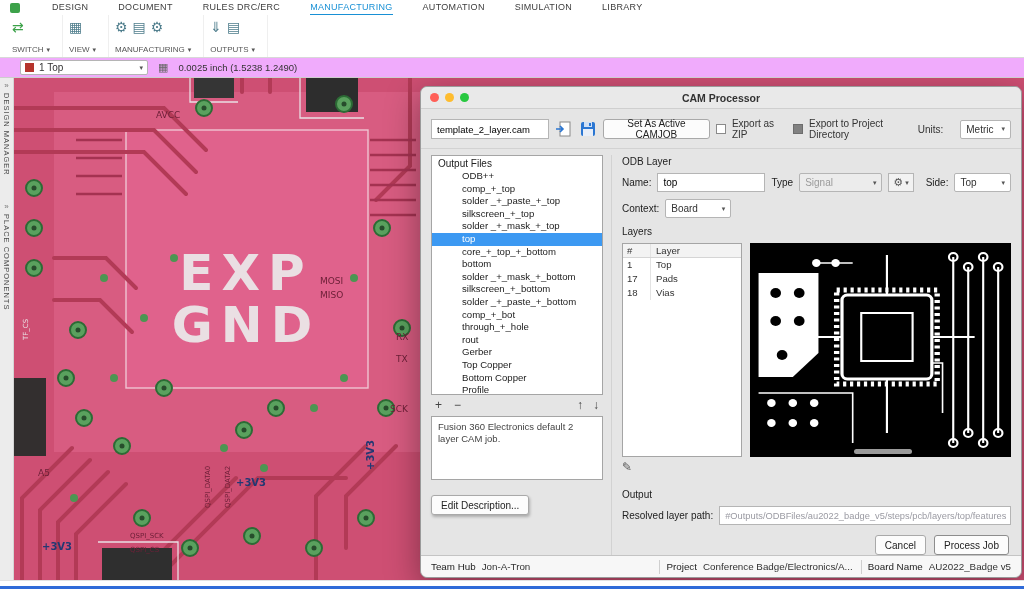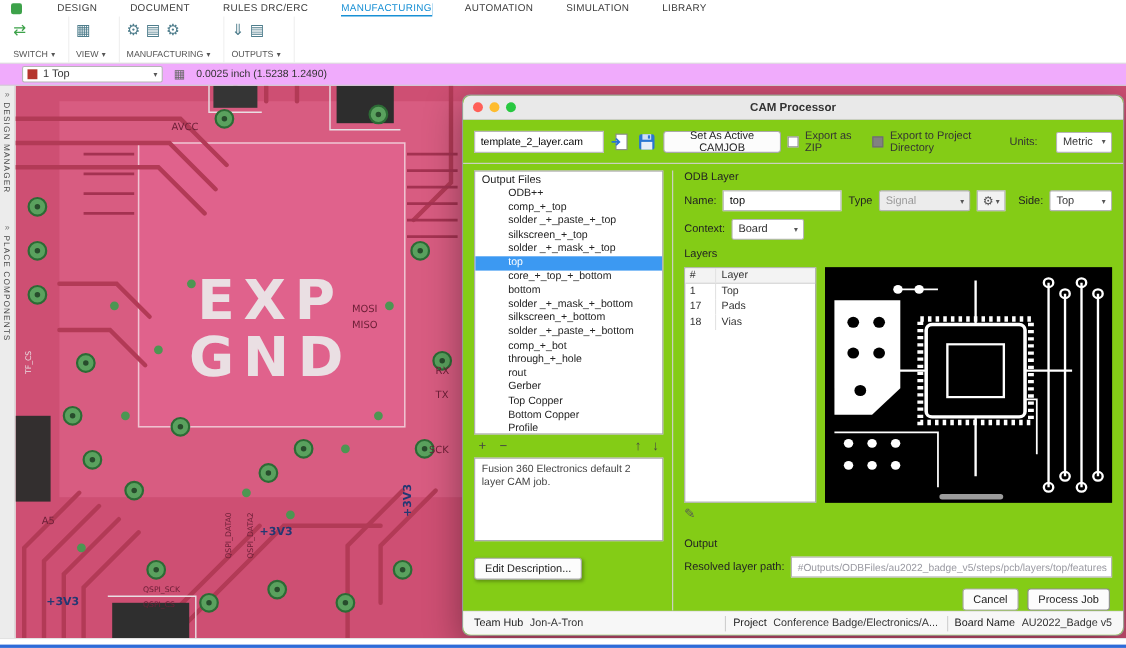--- a/index.html
+++ b/index.html
@@ -43,21 +43,21 @@
   .main{flex:1;display:flex;min-height:0}
   .side-rail{width:14px;background:#ececec;border-right:1px solid #d5d5d5;display:flex;
     flex-direction:column;align-items:center;padding-top:3px;flex:none}
   .rail-chevron{font-size:8px;color:#777;line-height:10px}
   .rail-tab{writing-mode:vertical-rl;font-size:7.5px;color:#4a4a4a;letter-spacing:1px;
     margin:2px 0 26px;cursor:pointer;white-space:nowrap}
   .canvas-wrap{flex:1;position:relative;overflow:hidden}
   .pcb-svg{position:absolute;inset:0;display:block}
 
   
-  .dialog{position:absolute;left:406px;top:8px;bottom:2px;width:602px;background:#84cc16;
+  .dialog{position:absolute;left:406px;top:8px;bottom:2px;width:602px;background:#e5e5e5;
     border:1px solid #9a9a9a;border-radius:7px;box-shadow:0 10px 34px rgba(0,0,0,.38);
     display:flex;flex-direction:column;font-size:10px}
   .dlg-titlebar{height:22px;background:#e9e9e9;border-bottom:1px solid #cfcfcf;
     border-radius:7px 7px 0 0;display:flex;align-items:center;position:relative;flex:none}
   .traffic{display:flex;gap:6px;padding-left:9px;z-index:2}
   .dot{width:9px;height:9px;border-radius:50%;cursor:pointer}
   .dot.red{background:#ff5f57}.dot.yellow{background:#febc2e}.dot.green{background:#28c840}
   .dlg-title{position:absolute;left:0;right:0;text-align:center;font-size:10.5px;
     font-weight:bold;color:#333}
 
@@ -86,21 +86,21 @@
   .tree-panel{background:#fff;border:1px solid #a5a5a5;height:240px;overflow:hidden;flex:none}
   .tree-title{padding:2px 6px 1px;font-size:10px;color:#222}
   .tree-item{height:12.6px;line-height:12.6px;padding-left:30px;white-space:nowrap;
     font-size:9.6px;color:#222;cursor:pointer}
   .tree-item.lvl0{}
   .tree-item.selected{background:#3c99f2;color:#fff}
   .tree-controls{display:flex;align-items:center;gap:12px;padding:4px 4px 2px;font-size:12px;
     color:#444}
   .tc-btn{cursor:pointer;line-height:12px}
   .tc-right{margin-left:auto;display:flex;gap:10px}
-  .desc-box{background:#fff;border:1px solid #a5a5a5;height:76px;padding:4px 6px;
+  .desc-box{background:#fff;border:1px solid #a5a5a5;height:64px;padding:4px 6px;
     font-size:9.5px;color:#444;margin-top:3px;line-height:1.3}
   .edit-desc{margin-top:15px;align-self:flex-start;box-shadow:1px 2px 3px rgba(0,0,0,.25)}
 
   .section-title{font-size:10px;color:#222;margin:1px 0 6px}
   .form-row{display:flex;align-items:center;gap:6px;margin-bottom:7px}
   .form-label{color:#222}
   .text-input{height:19px;border:1px solid #b5b5b5;background:#fff;padding:0 5px;width:108px;
     font-size:10px;outline:none;font-family:"Liberation Sans","DejaVu Sans",sans-serif}
   .gear-btn{width:28px;height:19px;border:1px solid #b5b5b5;background:#f2f2f2;display:flex;
     align-items:center;justify-content:center;gap:2px;font-size:11px;color:#555;cursor:pointer}

